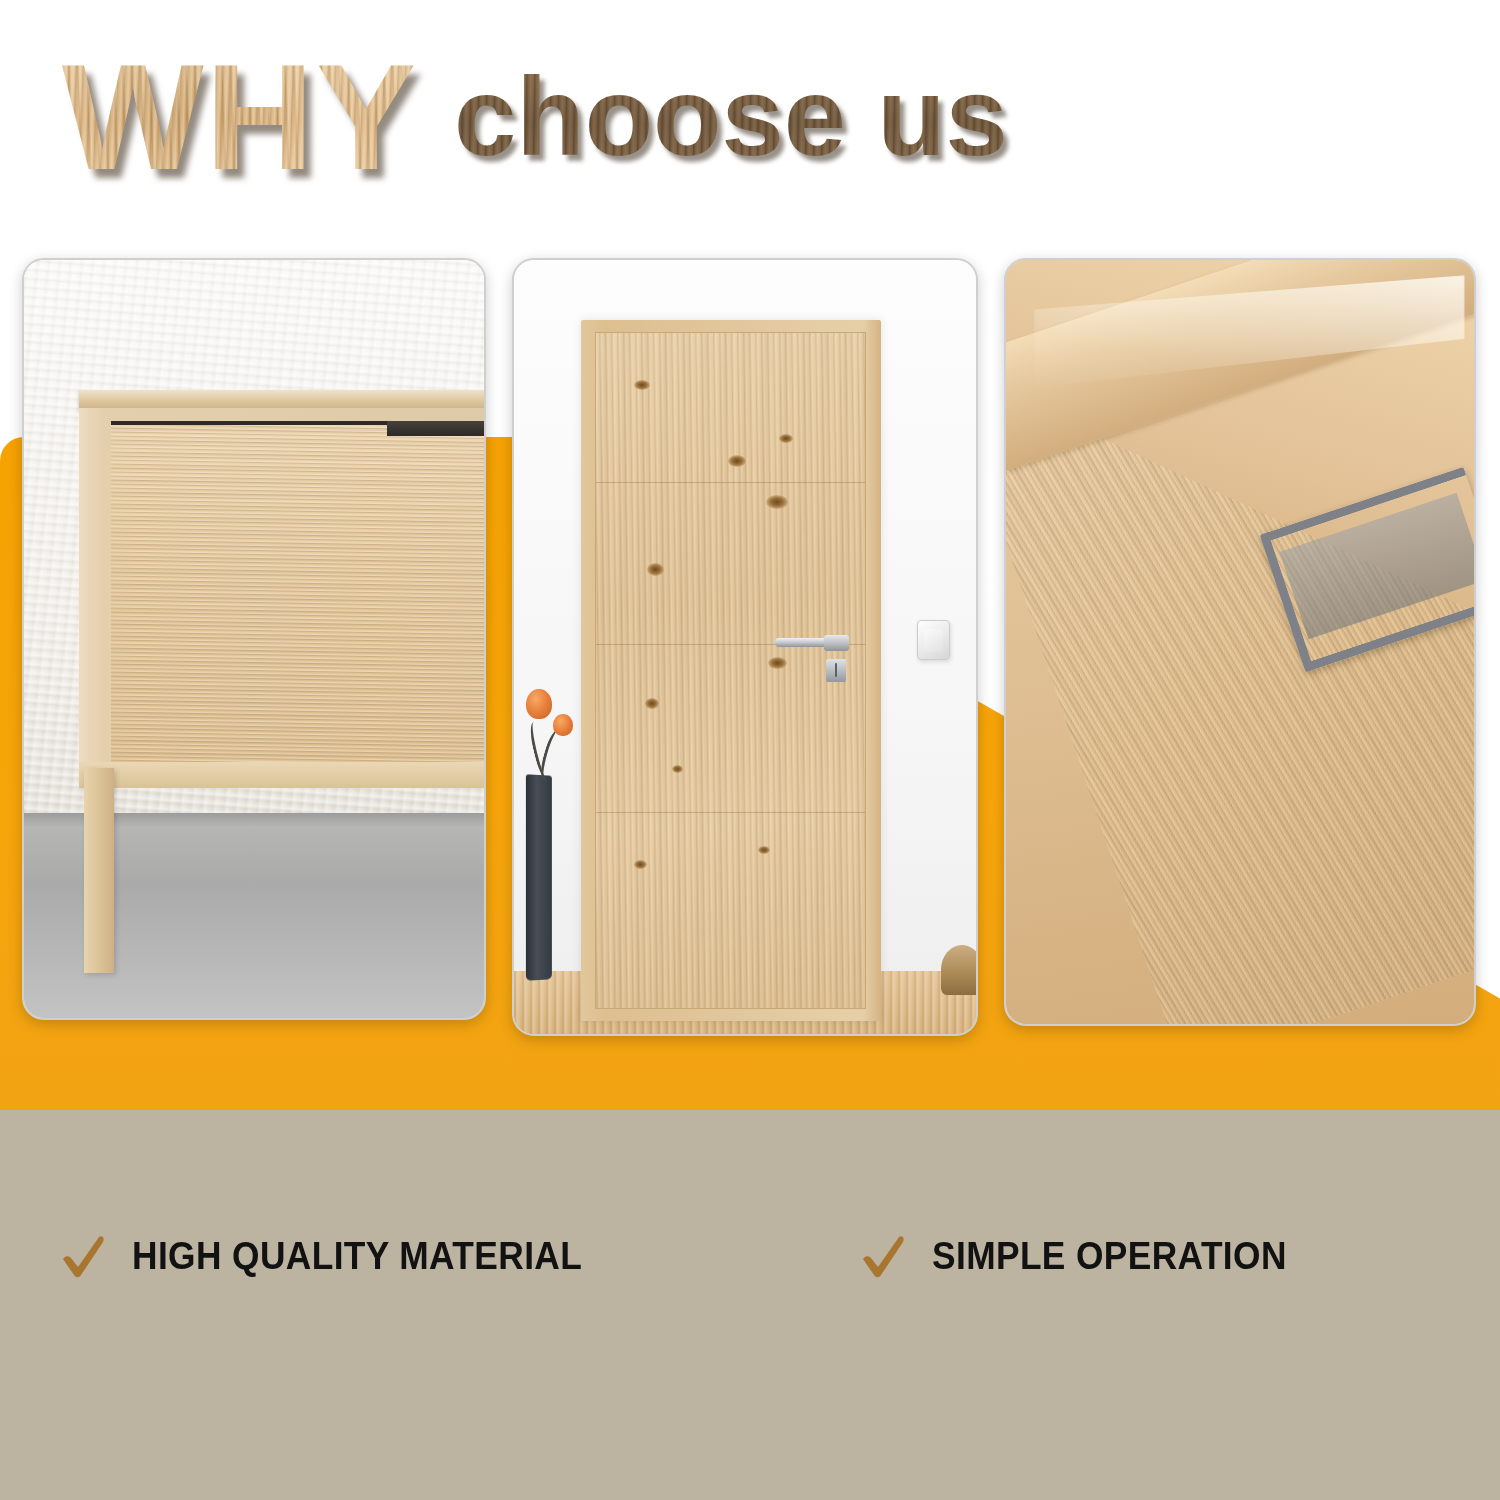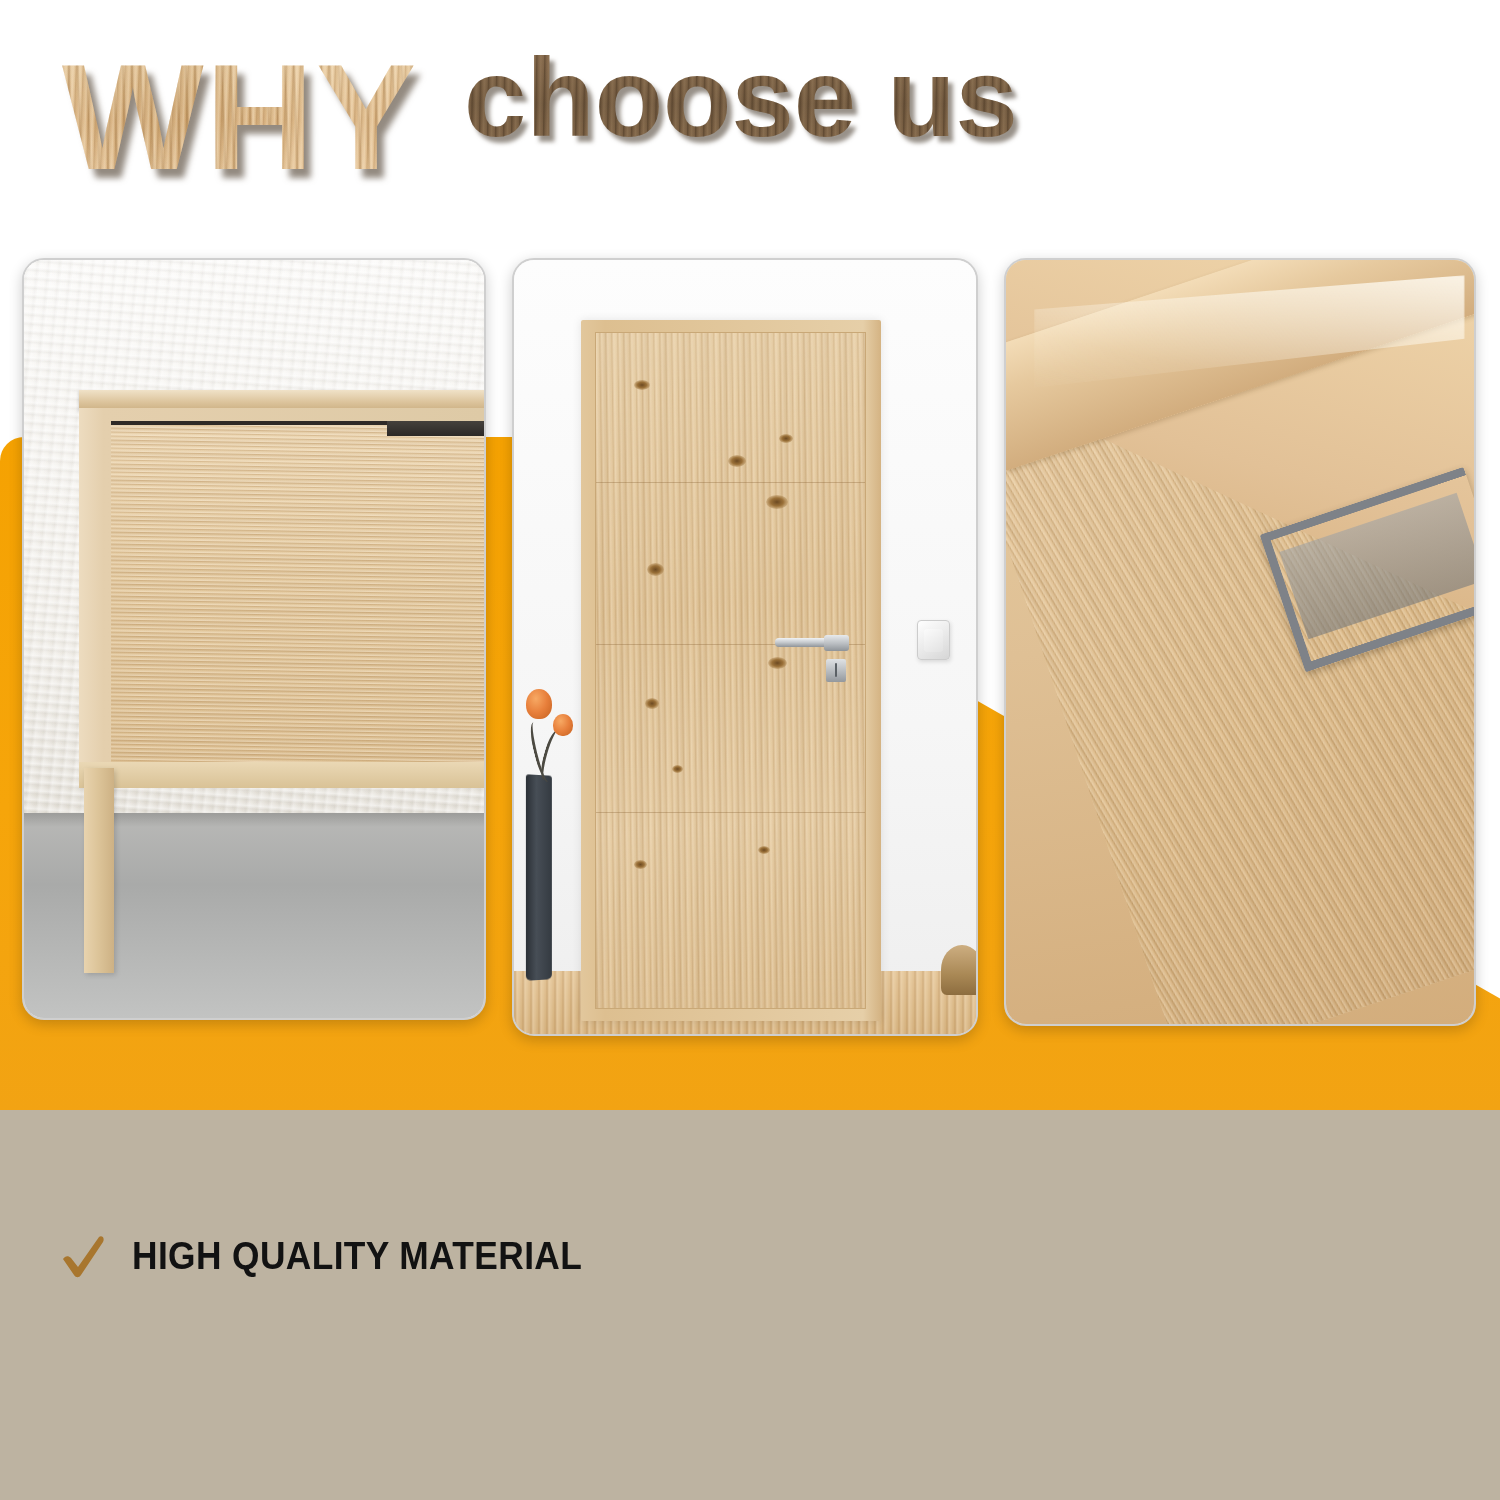--- a/index.html
+++ b/index.html
@@ -18,22 +18,21 @@
     height: 1500px;
     background: #ffffff;
   }
 
   
   .headline {
     position: absolute;
     left: 62px;
     top: 42px;
     display: flex;
-    align-items: flex-start;
-    gap: 46px;
+    align-items: center;
     z-index: 6;
   }
 
   .word-why {
     font-size: 150px;
     font-weight: 700;
     letter-spacing: 2px;
     line-height: 1;
     font-family: "Liberation Sans", sans-serif;
     
@@ -73,20 +72,21 @@
         rgba(44,30,16,0.30) 1px,
         rgba(44,30,16,0.00) 3px,
         rgba(176,148,112,0.26) 5px,
         rgba(44,30,16,0.00) 8px),
       linear-gradient(180deg, #8a6d4f 0%, #71593f 55%, #806548 100%);
     -webkit-background-clip: text;
     background-clip: text;
     color: transparent;
     -webkit-text-fill-color: transparent;
     filter: drop-shadow(5px 6px 2px rgba(50,36,20,0.50));
+    margin-left: 36px;
   }
 
   
   .orange-band {
     position: absolute;
     left: 0;
     top: 437px;
     width: 1500px;
     height: 675px;
     background: linear-gradient(180deg, #f5a202 0%, #f6a50a 55%, #f2a313 100%);
@@ -485,17 +485,23 @@
 
       <div class="feature-item">
         <svg class="check-icon" viewBox="0 0 52 52">
           <path d="M5 29 C7 26 10 25 13 28 L20 37 L41 7 C44 5 47 8 45 12 L23 45 C21 48 18 48 16 45 Z" fill="#A8762E"></path>
         </svg>
         <span class="feature-label">HIGH QUALITY MATERIAL</span>
       </div>
 
 
 
+      <div class="feature-item">
+        <svg class="check-icon" viewBox="0 0 52 52">
+          <path d="M5 29 C7 26 10 25 13 28 L20 37 L41 7 C44 5 47 8 45 12 L23 45 C21 48 18 48 16 45 Z" fill="#A8762E"></path>
+        </svg>
+        <span class="feature-label">SIMPLE OPERATION</span>
+      </div>
 
     </div>
   </div>
 
 </div>
 
 </body></html>

